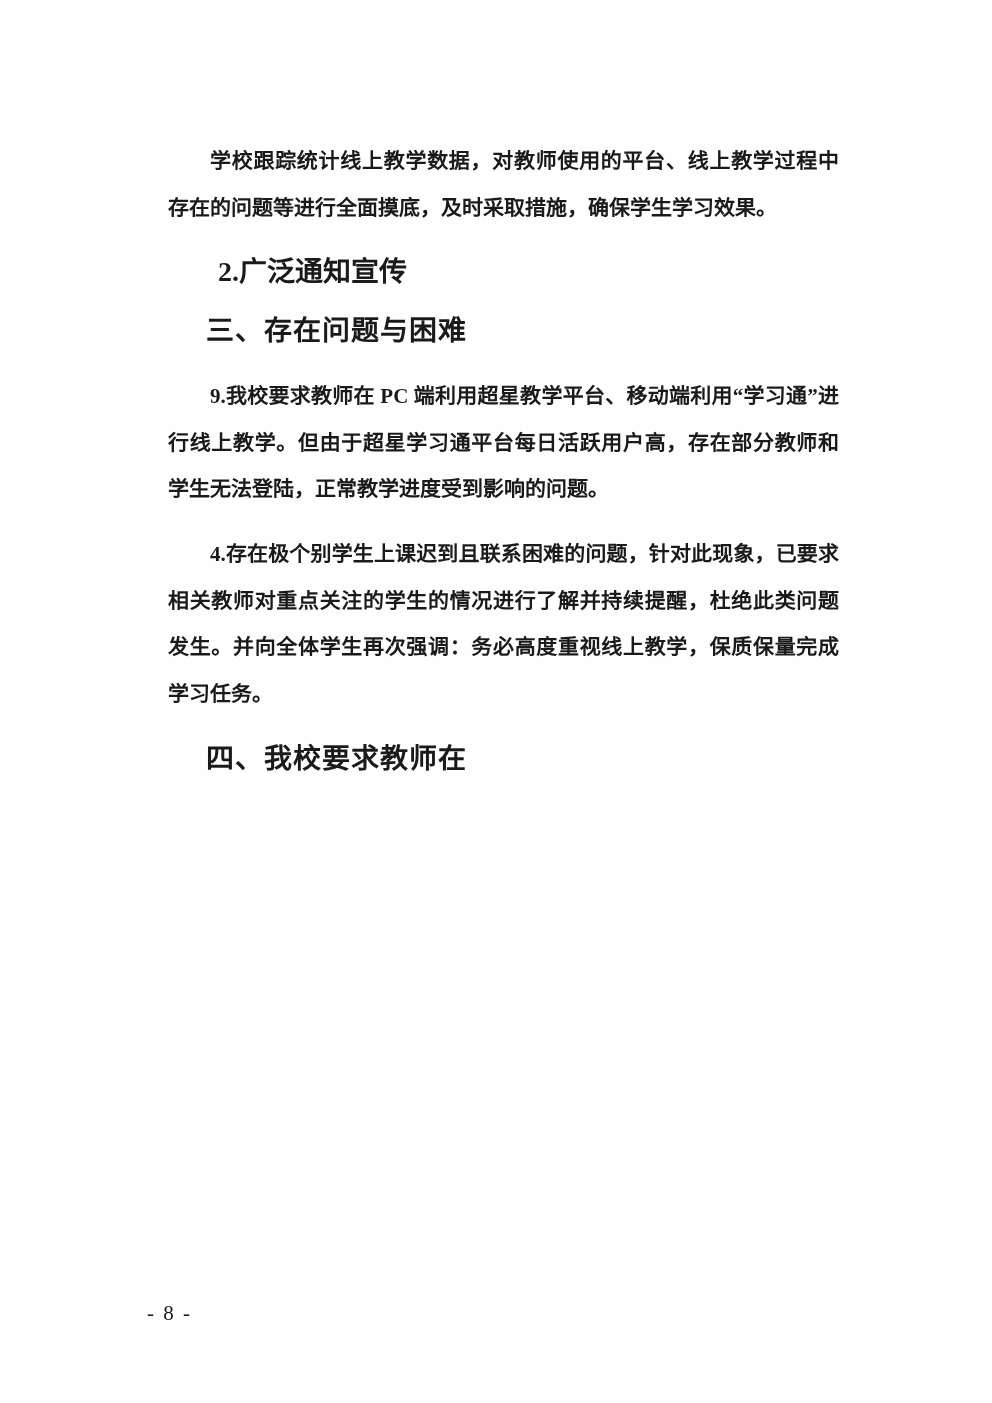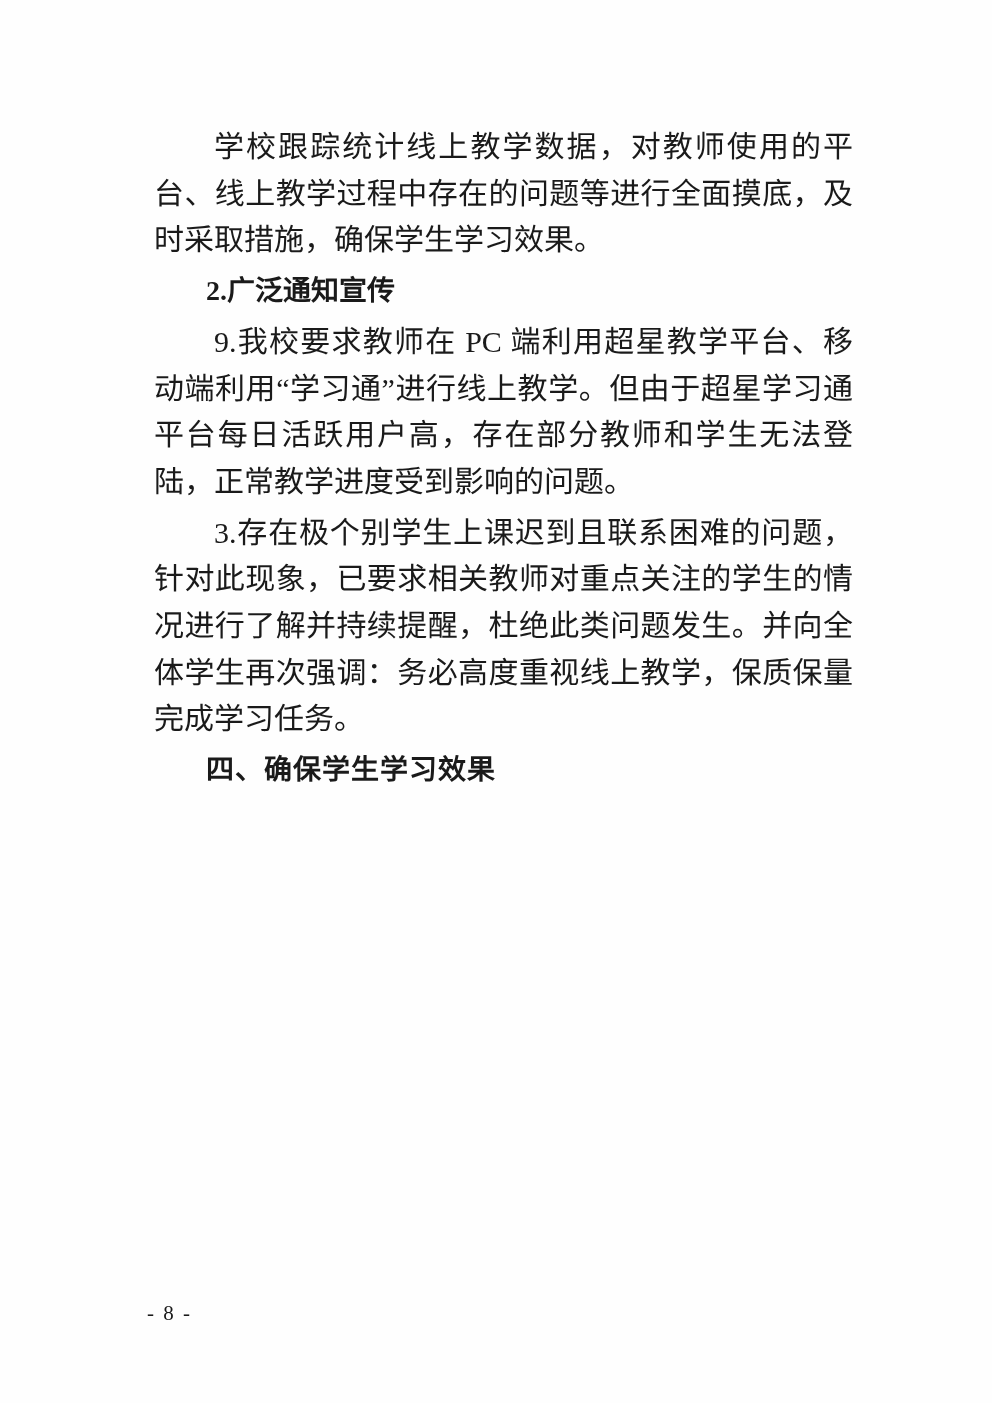--- a/index.html
+++ b/index.html
@@ -17,30 +17,30 @@
     color: #1a1a1a;
     font-family: "Liberation Serif", "DejaVu Serif", serif;
   }
   .text-block {
     position: absolute;
     left: 150px;
     top: 120px;
     width: 707px;
   }
   .body-para {
-    margin: 4px;
-    font-size: 30px;
+    margin: 18px;
+    font-size: 21px;
     line-height: 46.7px;
     text-align: justify;
     text-justify: inter-character;
     text-indent: 2em;
-    font-weight: 400;
+    font-weight: 700;
   }
   .heading-kai {
-    margin: 0;
+    margin: 12px;
     font-size: 28px;
     line-height: 46.7px;
     font-weight: 700;
     text-indent: 2em;
     font-family: "Liberation Serif", "DejaVu Serif", serif;
   }
   .heading-hei {
     margin: 0;
     font-size: 28px;
     line-height: 46.7px;
@@ -66,25 +66,26 @@
 <div class="page">
 
   <div class="text-block">
 
     <p class="body-para">学校跟踪统计线上教学数据，对教师使用的平台、线上教学过程中存在的问题等进行全面摸底，及时采取措施，确保学生学习效果。</p>
 
 
     <h2 class="heading-kai">2.广泛通知宣传</h2>
 
 
+    <h2 class="heading-hei">三、存在问题与困难</h2>
 
     <p class="body-para">9.我校要求教师在 PC 端利用超星教学平台、移动端利用“学习通”进行线上教学。但由于超星学习通平台每日活跃用户高，存在部分教师和学生无法登陆，正常教学进度受到影响的问题。</p>
 
 
-    <p class="body-para">3.存在极个别学生上课迟到且联系困难的问题，针对此现象，已要求相关教师对重点关注的学生的情况进行了解并持续提醒，杜绝此类问题发生。并向全体学生再次强调：务必高度重视线上教学，保质保量完成学习任务。</p>
+    <p class="body-para">4.存在极个别学生上课迟到且联系困难的问题，针对此现象，已要求相关教师对重点关注的学生的情况进行了解并持续提醒，杜绝此类问题发生。并向全体学生再次强调：务必高度重视线上教学，保质保量完成学习任务。</p>
 
-    <h2 class="heading-hei">四、确保学生学习效果</h2>
+    <h2 class="heading-hei">四、我校要求教师在</h2>
 
   </div>
 
   <div class="page-number">- 8 -</div>
 
 </div>
 
 </body></html>

